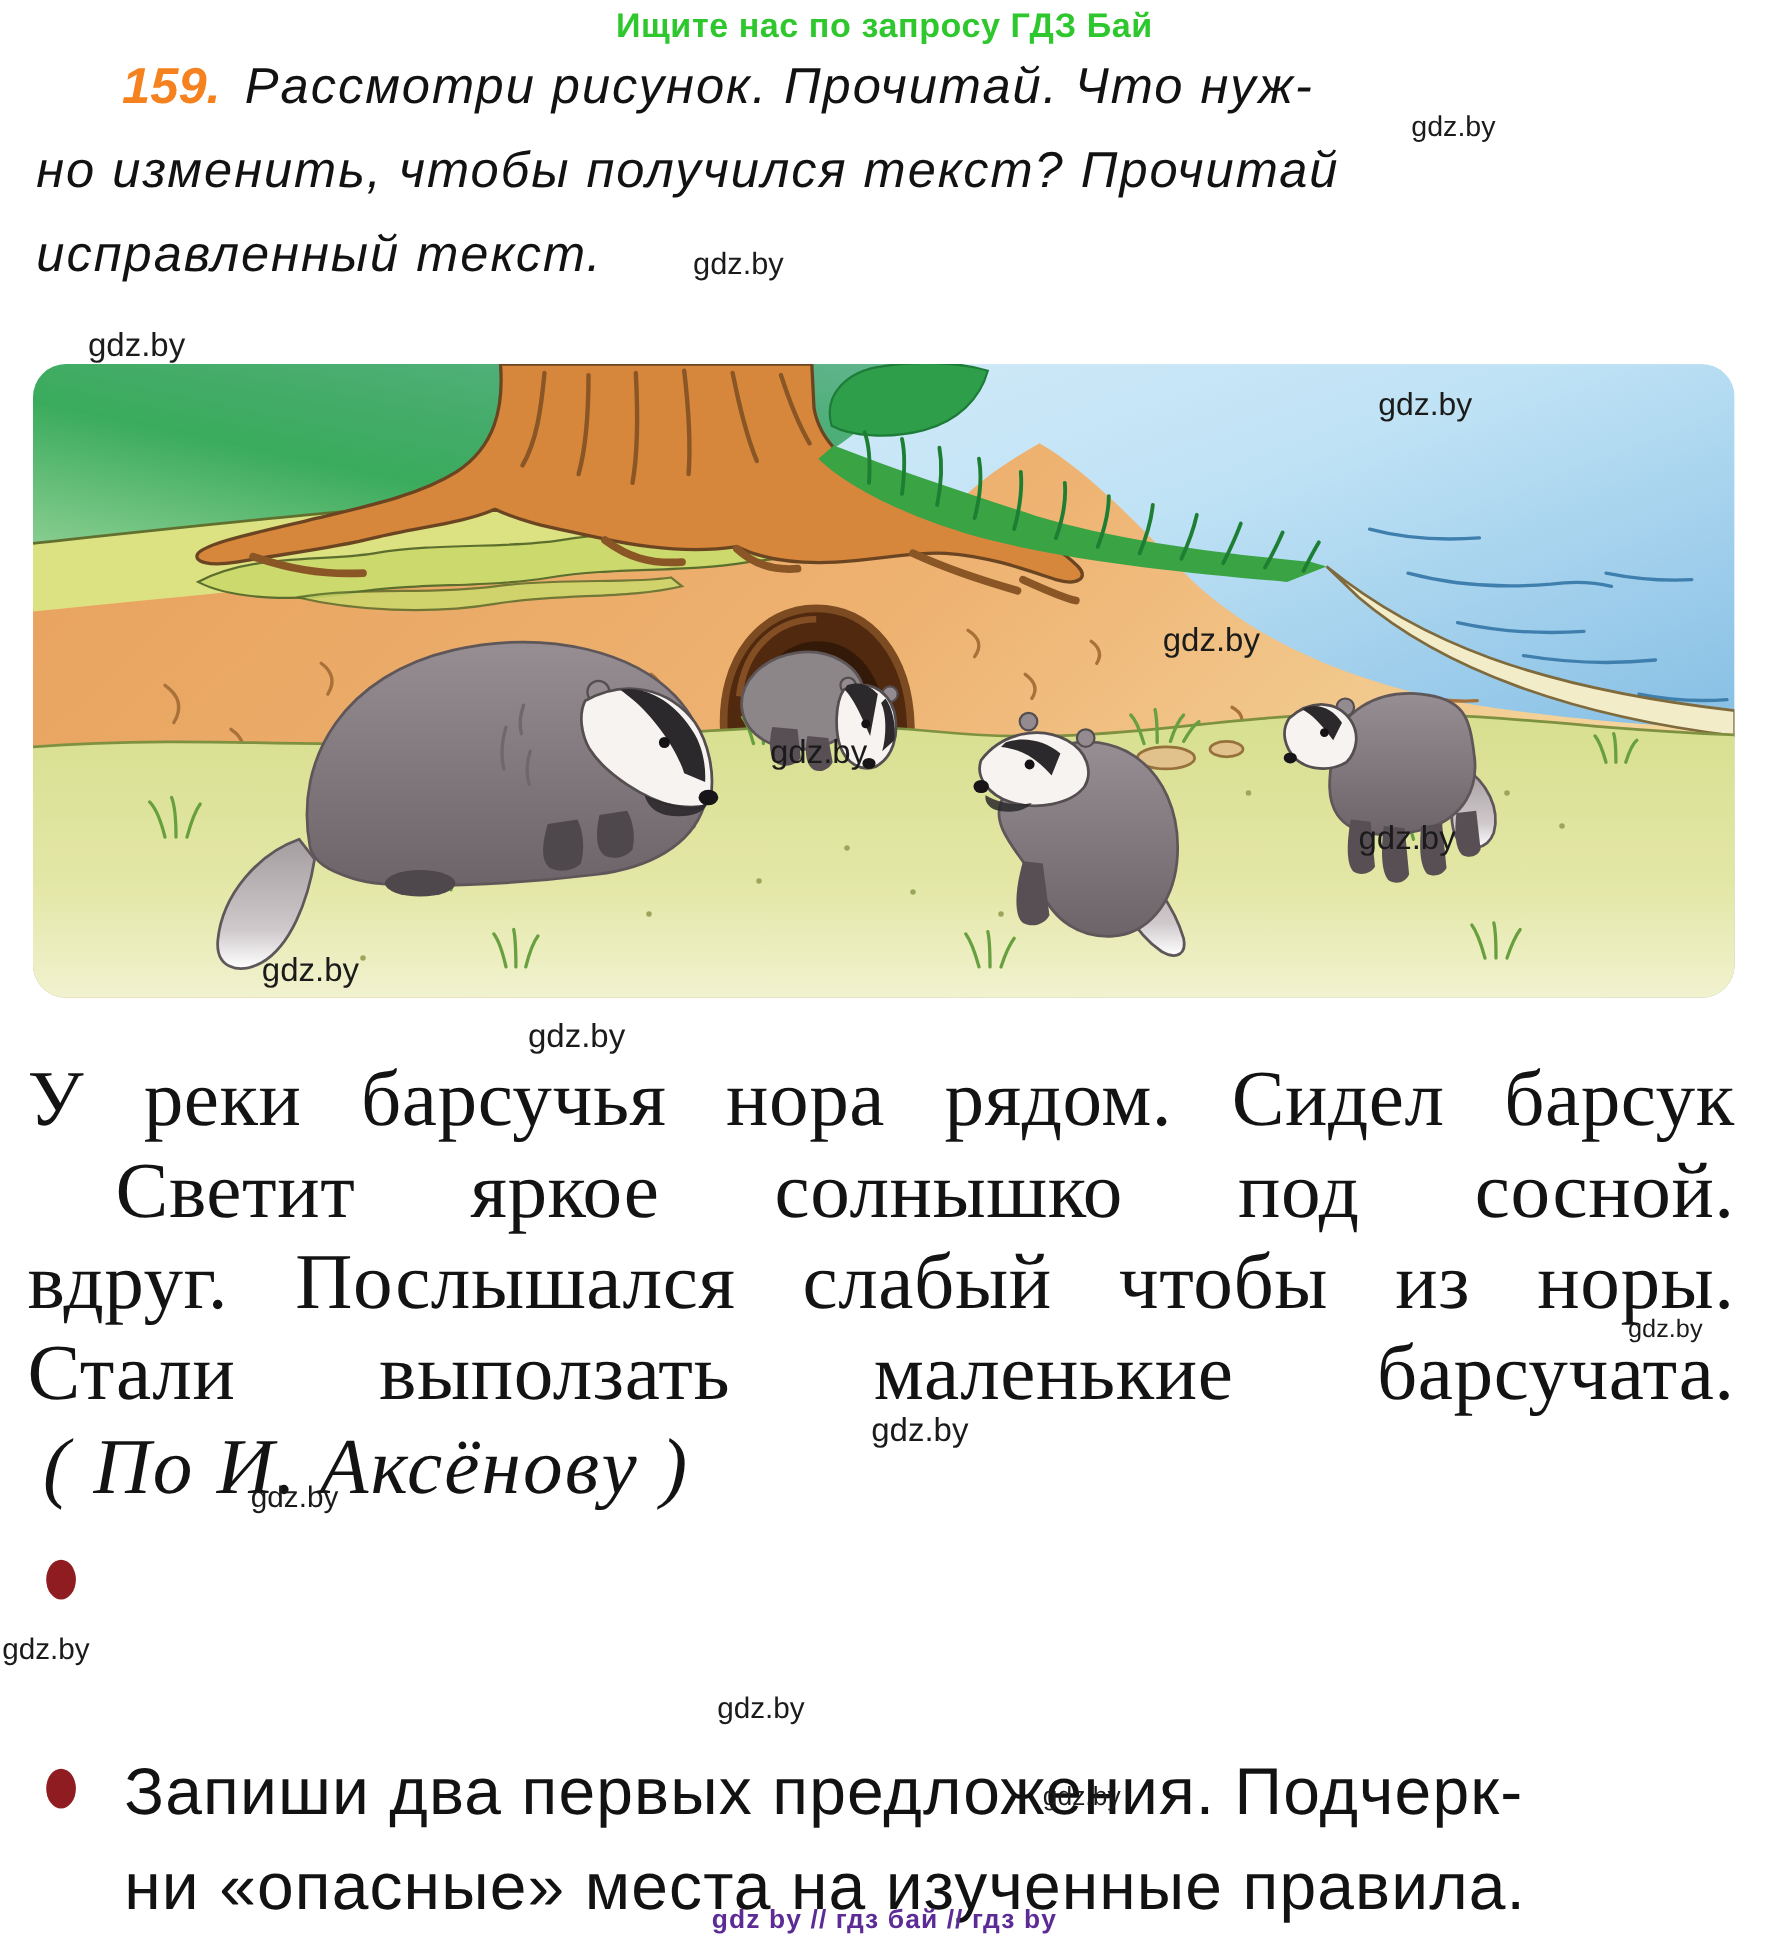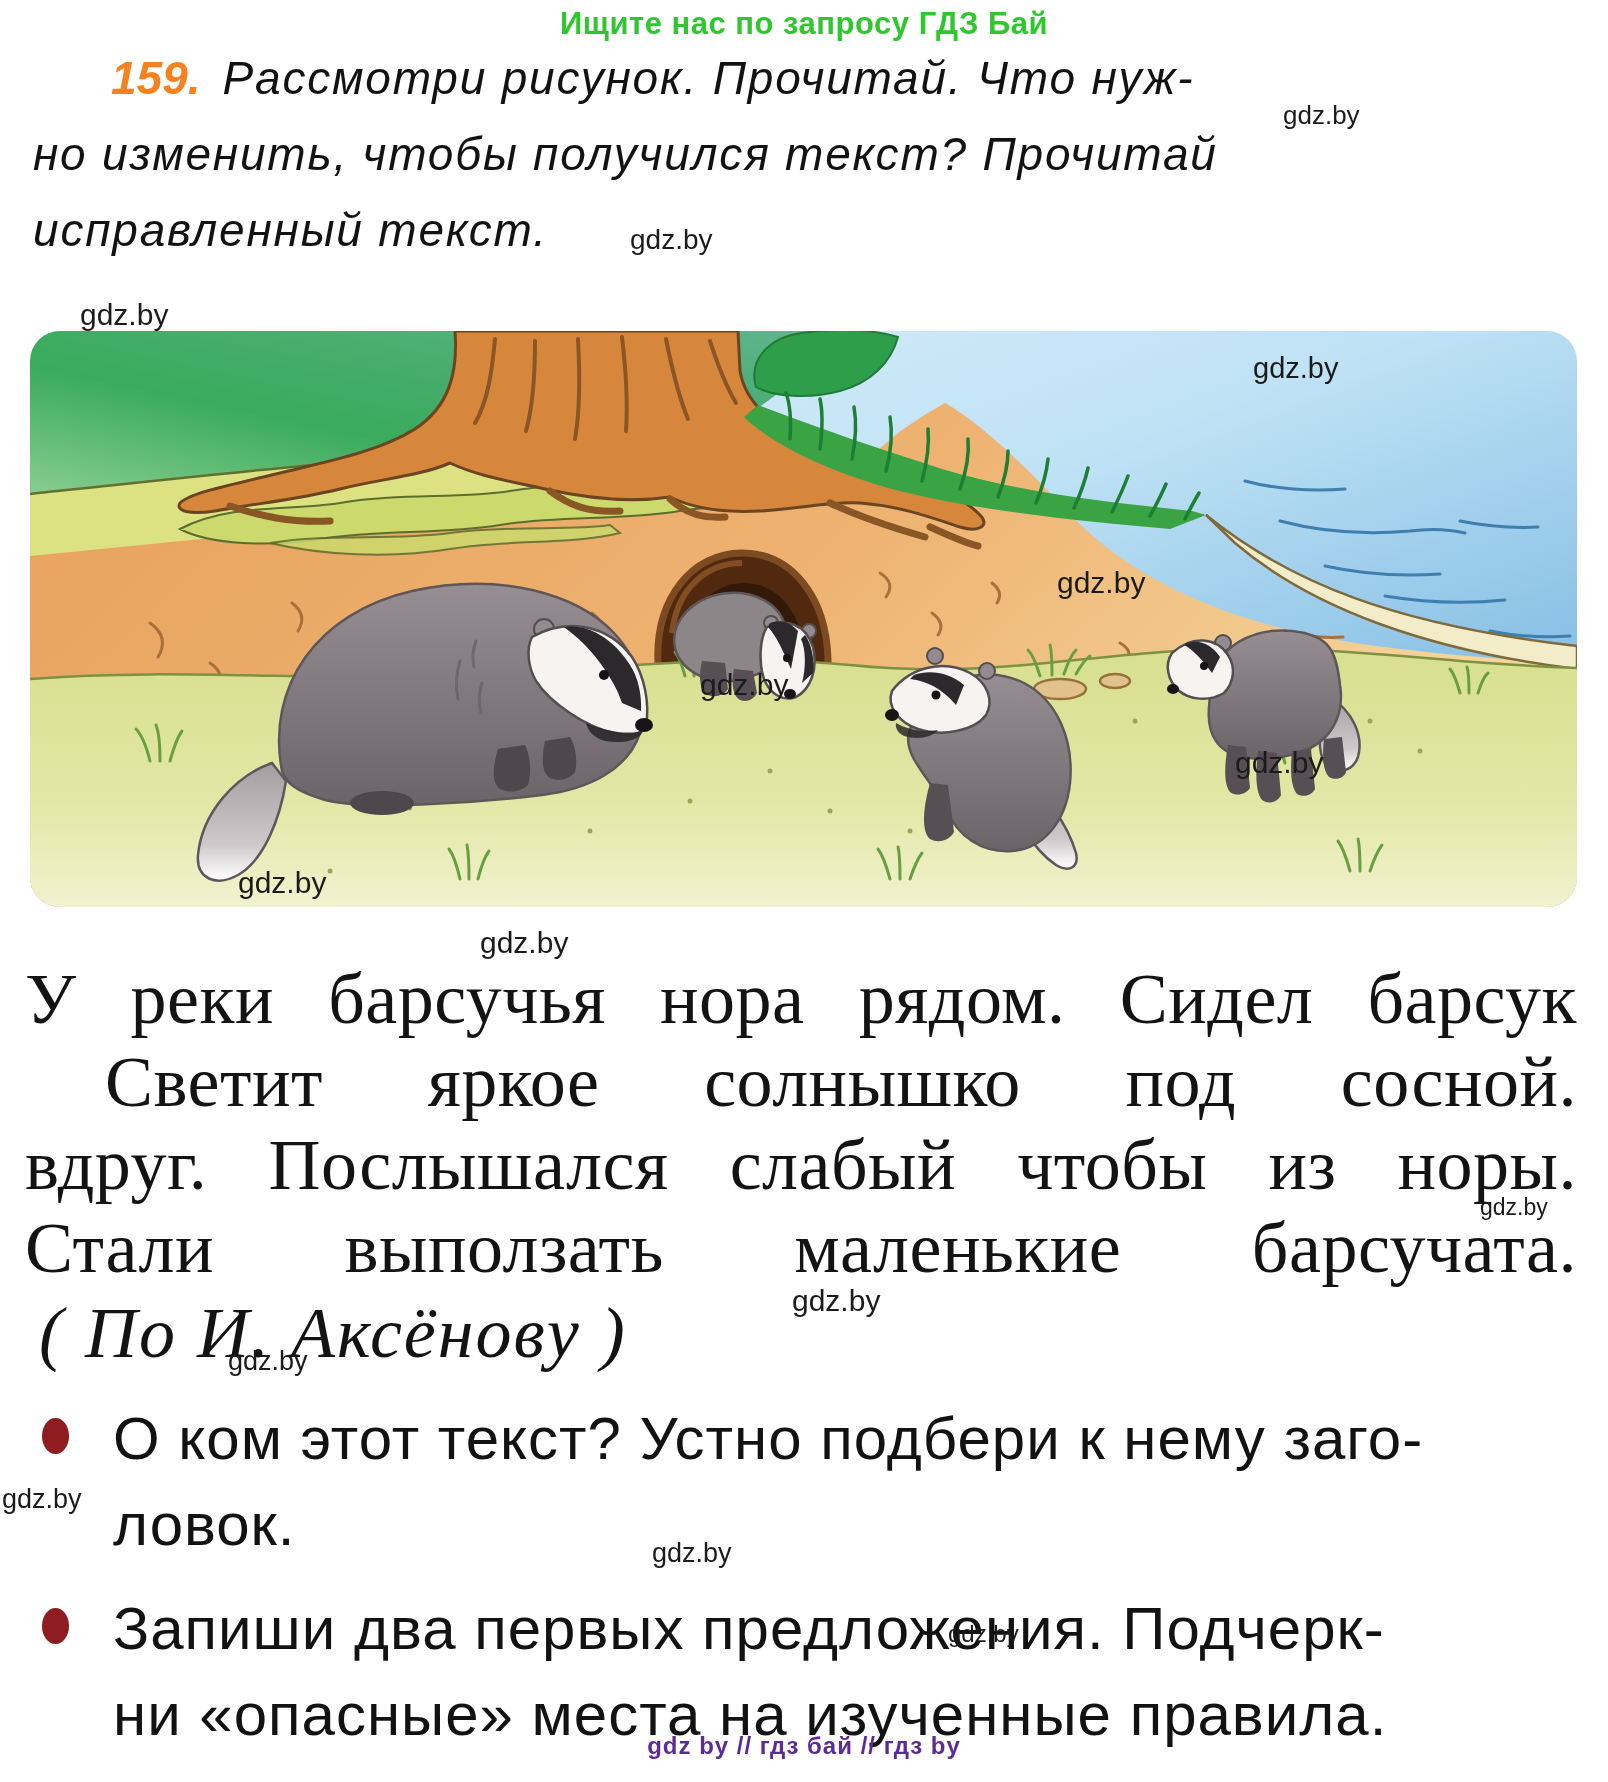--- a/index.html
+++ b/index.html
@@ -298,24 +298,20 @@
   <div class="story">
     <div class="s-line">У реки барсучья нора рядом. Сидел барсук</div>
     <div class="s-line first">Светит яркое солнышко под сосной.</div>
     <div class="s-line">вдруг. Послышался слабый чтобы из норы.</div>
     <div class="s-line">Стали выползать маленькие барсучата.</div>
     <div class="s-attrib">( По И. Аксёнову )</div>
   </div>
 
   <div class="bullet-item b1">
     <span class="dot" style="background: rgb(142, 28, 32);"></span>
-    <div class="btext">
-      <div>О ком этот текст? Устно подбери к нему заго-</div>
-      <div>ловок.</div>
-    </div>
   </div>
 
   <div class="bullet-item b2">
     <span class="dot" style="background: rgb(142, 28, 32);"></span>
     <div class="btext">
       <div>Запиши два первых предложения. Подчерк-</div>
       <div>ни «опасные» места на изученные правила.</div>
     </div>
   </div>
 

